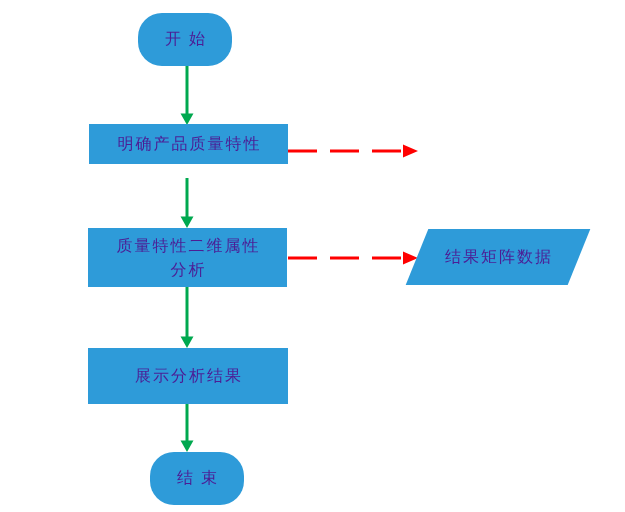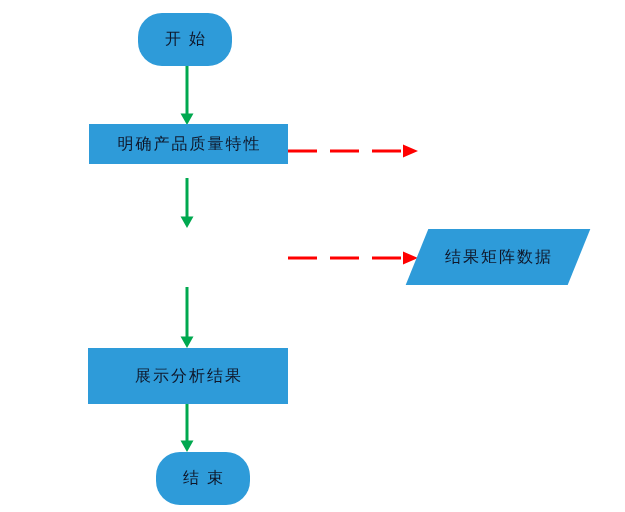--- a/index.html
+++ b/index.html
@@ -19,21 +19,21 @@
   .edges .flow-line { stroke: #00A84F; stroke-width: 3; fill: none; }
   .edges .flow-head { fill: #00A84F; stroke: none; }
   .edges .out-line  { stroke: #FF0000; stroke-width: 3; fill: none; stroke-dasharray: 29 13; }
   .edges .out-head  { fill: #FF0000; stroke: none; }
 
   .node {
     position: absolute;
     display: flex;
     align-items: center;
     justify-content: center;
-    color: #0f172a;
+    color: #4c1d95;
     font-size: 16px;
     text-align: center;
     box-sizing: border-box;
   }
   .terminator {
     background: #2E9BD9;
     border-radius: 24px;
   }
   .terminator .label { letter-spacing: 8px; padding-left: 8px; }
   .process {
@@ -50,21 +50,21 @@
   }
   .data-node .label { position: relative; letter-spacing: 2px; padding-left: 2px; }
 
   
   #node-start { left: 138px; top: 13px;  width: 94px;  height: 53px; }
   #node-step1 { left: 89px;  top: 124px; width: 199px; height: 40px; }
   #node-data1 { left: 417px; top: 123px; width: 162px; height: 53px; }
   #node-step2 { left: 88px;  top: 228px; width: 199px; height: 59px; }
   #node-data2 { left: 417px; top: 229px; width: 162px; height: 56px; }
   #node-step3 { left: 88px;  top: 348px; width: 200px; height: 56px; }
-  #node-end   { left: 156px; top: 452px; width: 94px;  height: 53px; }
+  #node-end   { left: 150px; top: 452px; width: 94px;  height: 53px; }
 </style>
 </head>
 <body>
 
 <div class="canvas">
 
   <svg class="edges" width="625" height="512" viewBox="0 0 625 512" xmlns="http://www.w3.org/2000/svg">
 
     <g>
       <line class="flow-line" x1="187" y1="66" x2="187" y2="114"></line>
@@ -99,20 +99,24 @@
 
   <div class="node terminator" id="node-start">
     <span class="label">开始</span>
   </div>
 
   <div class="node process" id="node-step1">
     <span class="label">明确产品质量特性</span>
   </div>
 
 
+  <div class="node process" id="node-step2">
+    <span class="label">质量特性二维属性
+分析</span>
+  </div>
 
   <div class="node data-node" id="node-data2">
     <span class="label">结果矩阵数据</span>
   </div>
 
   <div class="node process" id="node-step3">
     <span class="label">展示分析结果</span>
   </div>
 
   <div class="node terminator" id="node-end">

